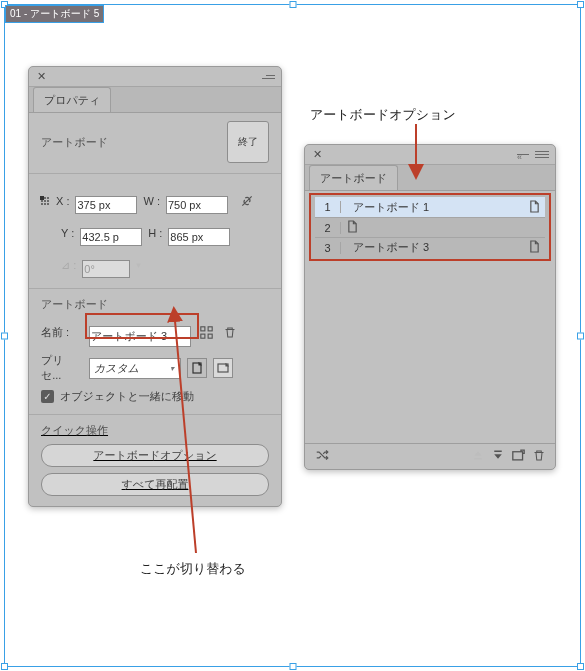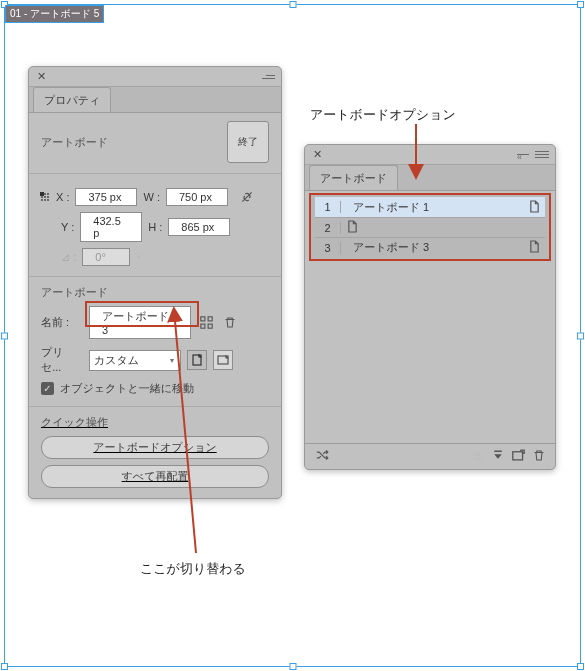--- a/index.html
+++ b/index.html
@@ -26,24 +26,24 @@
   .panel-lines .chev{font-size:9px;color:#6a6a6a;line-height:6px;margin-left:2px;}
   .tabrow { height:26px; background:#b8b8b8; border-bottom:1px solid #9e9e9e; display:flex; align-items:flex-end; padding-left:4px;}
   .tab { font-size:11px; color:#3a3a3a; background:#c1c1c1; padding:5px 10px 4px; border:1px solid #9e9e9e; border-bottom:none; border-radius:3px 3px 0 0; }
   .section { padding:8px 12px 10px; border-bottom:1px solid #aaa; }
   .sec-title { font-size:11px; color:#4c4c4c; display:flex; justify-content:space-between; align-items:center;}
   .btn-tiny { background:#d6d6d6; border:1px solid #8d8d8d; border-radius:3px; padding:13px 10px; font-size:10px; color:#3a3a3a; cursor:pointer;}
   .btn-wide { background:#d6d6d6; border:1px solid #8d8d8d; border-radius:11px; width:100%; text-align:center; font-size:11px; color:#3a3a3a; padding:3px 0; margin-top:6px; cursor:pointer;}
 
   .row { display:flex; align-items:center; gap:6px; margin-top:6px; }
   .lbl { font-size:11px; color:#3a3a3a; }
-  .field { background:#fff; border:1px solid #8d8d8d; padding:2px 12px; font-size:11px; color:#333; width:62px; }
+  .field { background:#fff; border:1px solid #8d8d8d; padding:2px 1px; font-size:11px; color:#333; width:62px;margin-top:8px; }
   .field.ro { background:#dcdcdc; color:#999; }
   .iconbtn { width:18px; height:18px; display:flex; align-items:center; justify-content:center; color:#555;}
-  .dropdown { background:#fff; border:1px solid #8d8d8d; padding:2px 6px 2px 4px; font-size:11px; color:#333; display:flex; align-items:center; justify-content:space-between; width:92px;}
+  .dropdown { background:#fff; border:1px solid #8d8d8d; padding:2px 6px 2px 4px; font-size:11px; color:#333; display:flex; align-items:center; justify-content:space-between; width:92px;font-style:italic;}
   .dropdown .chev{font-size:8px;color:#777;}
   .square { width:20px; height:20px; border:1px solid #8d8d8d; background:#dadada; display:flex; align-items:center; justify-content:center; font-size:10px; color:#444; cursor:pointer;}
   .square.dark{background:#bfbfbf;}
   .check { display:flex; align-items:center; gap:6px; font-size:11px; color:#3a3a3a; }
   .checkbox { width:13px; height:13px; background:#5b5b5b; border-radius:2px; display:flex; align-items:center; justify-content:center; color:#dcdcdc; font-size:10px;}
 
   
   .listwrap { background:#b8b8b8; padding:2px 4px; border:2px solid #bc3f2a; }
   .listrow { display:flex; align-items:center; font-size:11px; color:#333; height:20px; border-top:1px solid #a5a5a5;}
   .listrow:first-child{border-top:none;}

